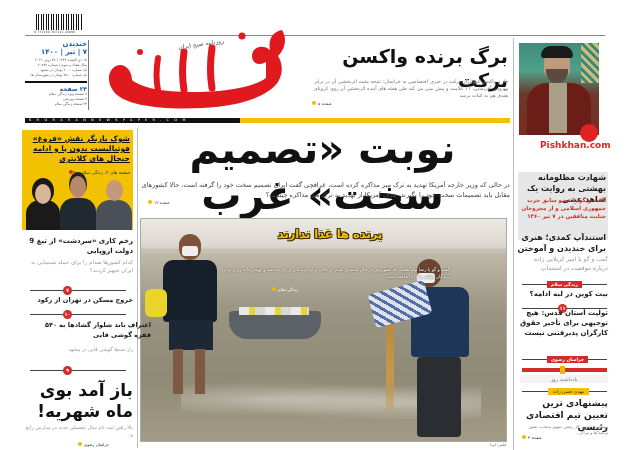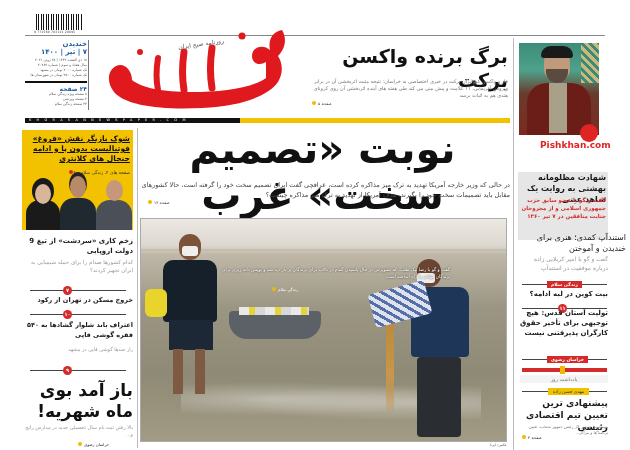--- a/index.html
+++ b/index.html
@@ -40,21 +40,21 @@
   .portrait .robe { position: absolute; left: 8px; top: 40px; width: 64px; height: 60px; border-radius: 20px 20px 0 0; background: #6b1e18; }
   .portrait .shirt { position: absolute; left: 30px; top: 40px; width: 18px; height: 50px; background: #a9a08a; }
   .portrait .tile { position: absolute; right: 0; top: 0; width: 18px; height: 40px; background: repeating-linear-gradient(45deg, #c9b97a 0 3px, #3a8a7a 3px 6px); }
   .pishkhan-badge { left: 580px; top: 124px; width: 18px; height: 18px; border-radius: 9px; background: #e02424; }
   .pishkhan { left: 540px; top: 140px; font-size: 9px; color: #e02424; font-weight: bold; }
 
   .box-grey { left: 518px; top: 172px; width: 90px; height: 68px; background: #e6e6e6; }
   .shahadat-title { left: 520px; top: 172px; width: 86px; font-size: 8px; font-weight: bold; line-height: 11px; }
   .shahadat-sub { left: 520px; top: 196px; width: 86px; font-size: 5.5px; color: #d42a2a; line-height: 8px; font-weight: bold; }
 
-  .standup-title { left: 536px; top: 232px; width: 90px; font-size: 8px; font-weight: normal; line-height: 11px; }
+  .standup-title { left: 516px; top: 232px; width: 90px; font-size: 8px; font-weight: bold; line-height: 11px; }
   .standup-sub { left: 518px; top: 254px; width: 90px; font-size: 6px; color: #999; line-height: 9px; }
   .rule-r { left: 522px; width: 85px; height: 1px; background: #444; }
   .tag-red { left: 547px; font-size: 4.5px; color: #fff; background: #d42a2a; padding: 0 4px; line-height: 7px; font-weight: bold; }
   .bitcoin { left: 518px; top: 290px; width: 90px; font-size: 7px; font-weight: bold; }
   .num-dot { left: 558px; width: 9px; height: 9px; border-radius: 5px; background: #d42a2a; color: #fff; font-size: 5px; text-align: center; line-height: 9px; font-weight: bold; }
   .tolid { left: 518px; top: 308px; width: 90px; font-size: 7px; font-weight: bold; line-height: 10px; }
   .yad-bar { left: 522px; top: 368px; width: 85px; height: 4px; background: #d42a2a; }
   .yad-marker { left: 560px; top: 366px; width: 5px; height: 8px; background: #f2b705; }
   .yad-label { left: 520px; top: 375px; width: 88px; font-size: 5px; color: #777; text-align: center; background: #f4f4f4; line-height: 8px; }
   .tag-yellow { left: 548px; top: 388px; font-size: 4.5px; color: #333; background: #f2c200; padding: 0 5px; line-height: 7px; }
@@ -104,21 +104,21 @@
   .promo-ref { left: 26px; top: 170px; width: 104px; font-size: 4.5px; color: #333; }
   .promo-ref::after { content: ""; display: inline-block; width: 4px; height: 4px; background: #d42a2a; border-radius: 2px; margin-left: 2px; }
   .person { position: absolute; bottom: 0; }
   .person .ph { position: absolute; border-radius: 50%; }
   .person .pb { position: absolute; bottom: 0; border-radius: 14px 14px 0 0; }
   .zakhm { left: 22px; top: 236px; width: 111px; font-size: 7px; font-weight: bold; line-height: 10px; }
   .zakhm-sub { left: 22px; top: 258px; width: 111px; font-size: 5.5px; color: #999; line-height: 8px; }
   .rule-l { left: 30px; width: 96px; height: 1px; background: #444; }
   .num-dot-l { left: 63px; width: 9px; height: 9px; border-radius: 5px; background: #d42a2a; color: #fff; font-size: 5px; text-align: center; line-height: 9px; font-weight: bold; }
   .khoruj { left: 22px; top: 296px; width: 111px; font-size: 6.5px; font-weight: bold; }
-  .eteraf { left: 22px; top: 320px; width: 111px; font-size: 6.5px; font-weight: bold; line-height: 10px; }
+  .eteraf { left: 40px; top: 320px; width: 111px; font-size: 6.5px; font-weight: bold; line-height: 10px; }
   .eteraf-sub { left: 22px; top: 346px; width: 111px; font-size: 5px; color: #999; }
   .baz { left: 22px; top: 380px; width: 111px; font-size: 17px; font-weight: bold; line-height: 21px; color: #111; }
   .baz-sub { left: 22px; top: 424px; width: 111px; font-size: 5px; color: #999; line-height: 7px; }
   .pageref-l { left: 78px; top: 442px; font-size: 4px; }
 </style>
 </head>
 <body>
 
 <div class="abs barcode"></div>
 <div class="abs barcode-num">9 771560 783123 20895</div>
@@ -217,20 +217,21 @@
   <div class="man2">
     <div class="t"></div>
     <div class="pants"></div>
     <div class="h"></div>
     <div class="mask"></div>
   </div>
   <div class="grain"></div>
   <div class="sack"></div>
 </div>
 <div class="abs photo-h1 rtl" style="text-align:center">
+  <div>پرنده ها غذا ندارند</div>
 </div>
 <div class="abs photo-cap rtl">گفت و گو با رضا نیک طلب، که تصویرش در حال پاشیدن گندم در تالاب برای پرندگان بر باز دید شد و پویش دانه ریزی برای پرندگان مهاجر را راه انداخته است</div>
 <div class="abs photo-author">زندگی سلام</div>
 <div class="abs photo-credit">عکس: ایرنا</div>
 
 <div class="abs vsep3"></div>
 <div class="abs promo">
   <div class="person" style="left:4px;width:34px;height:50px">
     <div class="pb" style="left:0;width:34px;height:30px;background:#1a1a1a"></div>
     <div class="ph" style="left:9px;top:4px;width:16px;height:20px;background:#d9b59a;box-shadow:0 -3px 0 3px #1a1a1a"></div>

